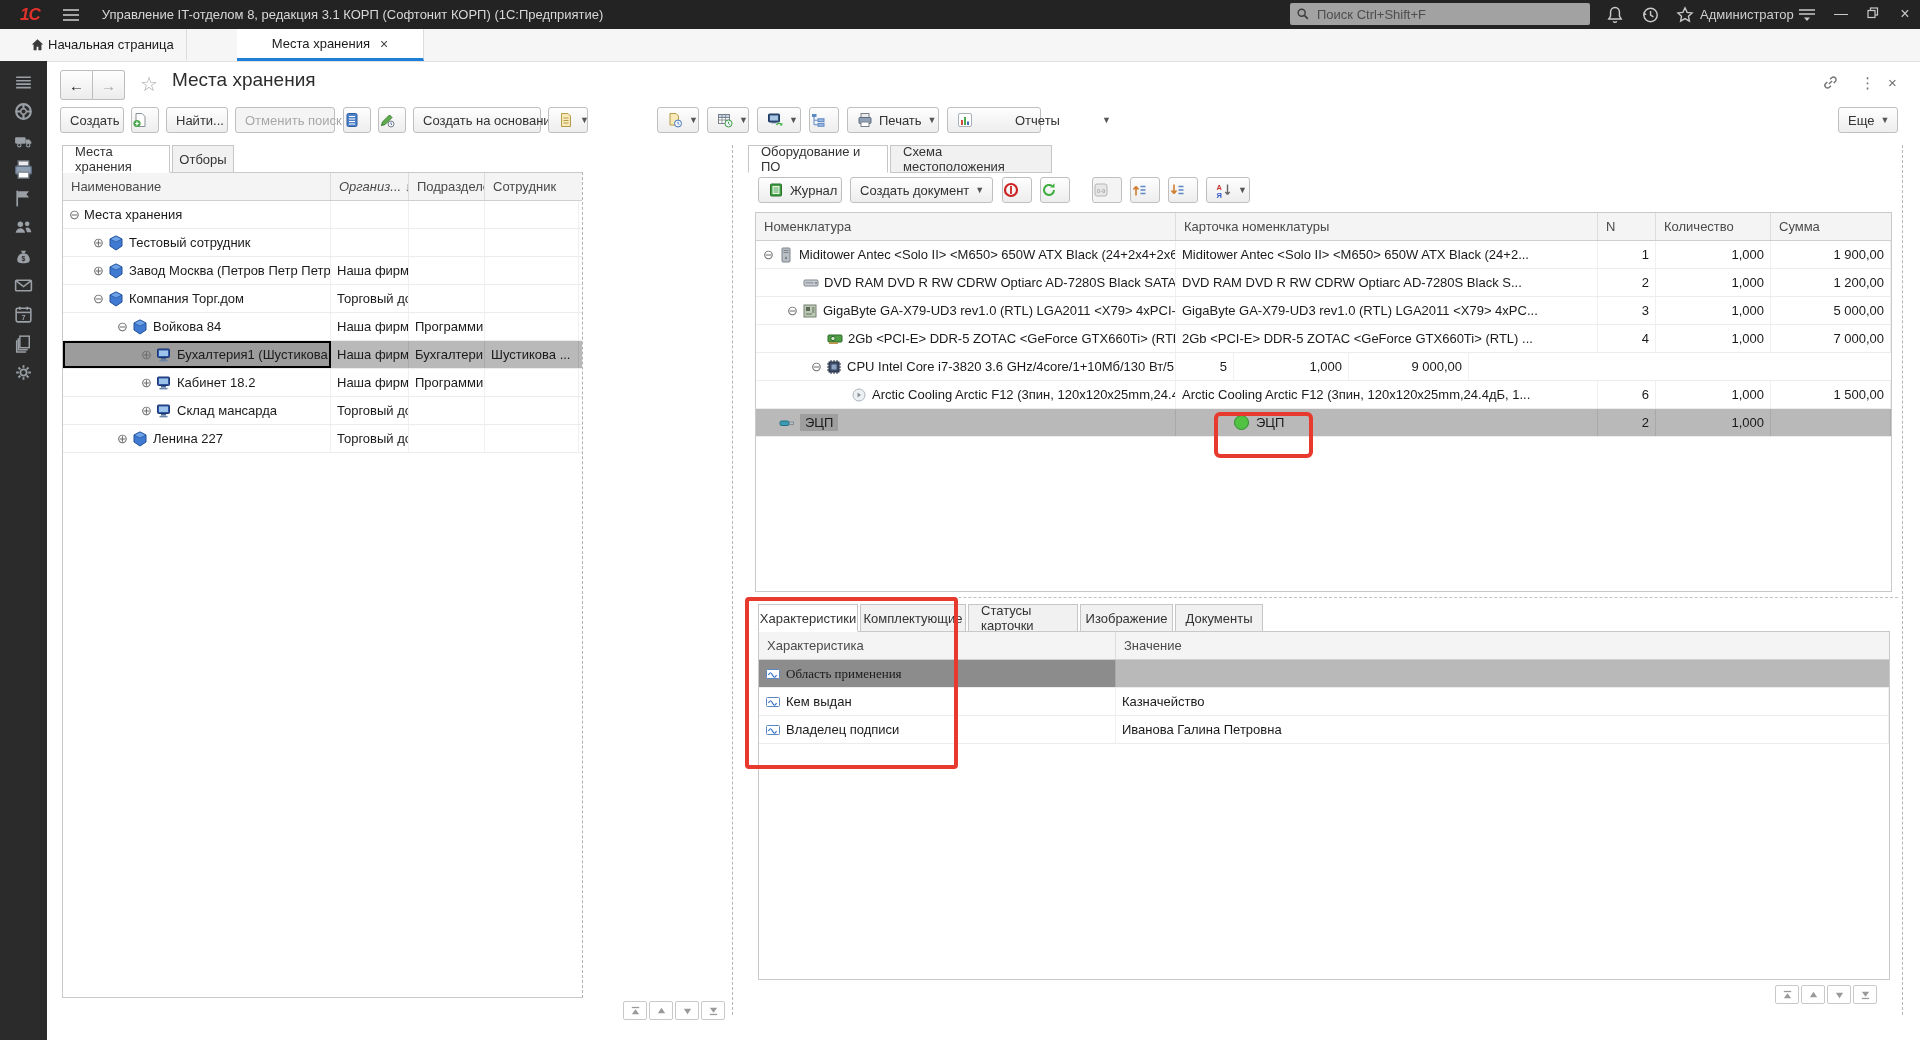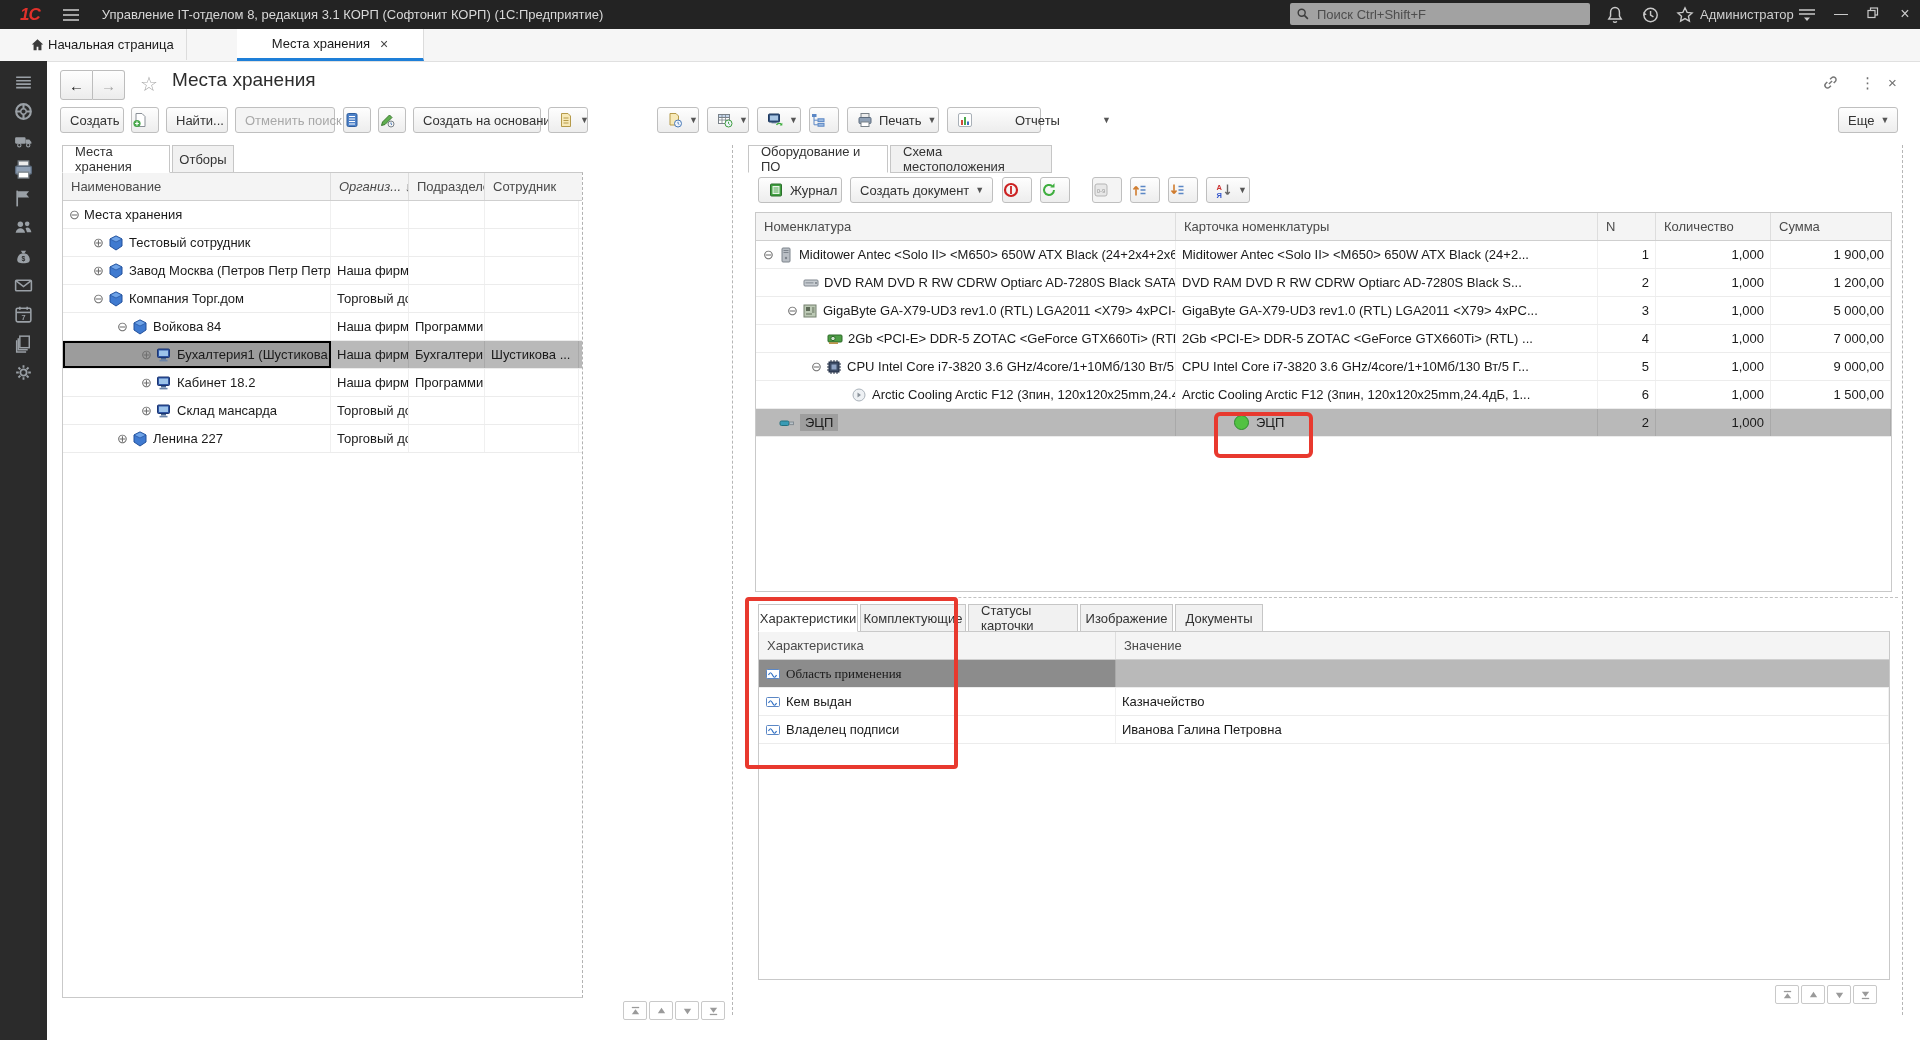--- a/index.html
+++ b/index.html
@@ -683,23 +683,20 @@
             <span class="exp">⊖</span>
             <span class="ticon">
               <svg viewBox="0 0 16 16">
                 <rect x="3" y="3" width="10" height="10" fill="#3d4c66" stroke="#222f45"></rect>
                 <rect x="5.5" y="5.5" width="5" height="5" fill="#8fa3c4"></rect>
                 <path d="M1 5h2M1 8h2M1 11h2M13 5h2M13 8h2M13 11h2M5 1v2M8 1v2M11 1v2M5 13v2M8 13v2M11 13v2" stroke="#222f45"></path>
               </svg>
             </span>
             <span>CPU Intel Core i7-3820 3.6 GHz/4core/1+10Мб/130 Вт/5 ГТ/с ...</span>
           </div>
-          <div class="cell" style="width: 422px;">
-            <span>CPU Intel Core i7-3820 3.6 GHz/4core/1+10Мб/130 Вт/5 Г...</span>
-          </div>
           <div class="cell num" style="width: 58px;">5</div>
           <div class="cell num" style="width: 115px;">1,000</div>
           <div class="cell num" style="width: 120px;">9 000,00</div>
         </div>
         <div class="trow">
           <div class="cell" style="width: 420px; padding-left: 95px;">
             <span class="ticon">
               <svg viewBox="0 0 16 16">
                 <circle cx="8" cy="8" r="6" fill="#eef1f4" stroke="#aab2ba"></circle>
                 <path d="M6.5 5.5L10 8l-3.5 2.5z" fill="#8a929a"></path>

